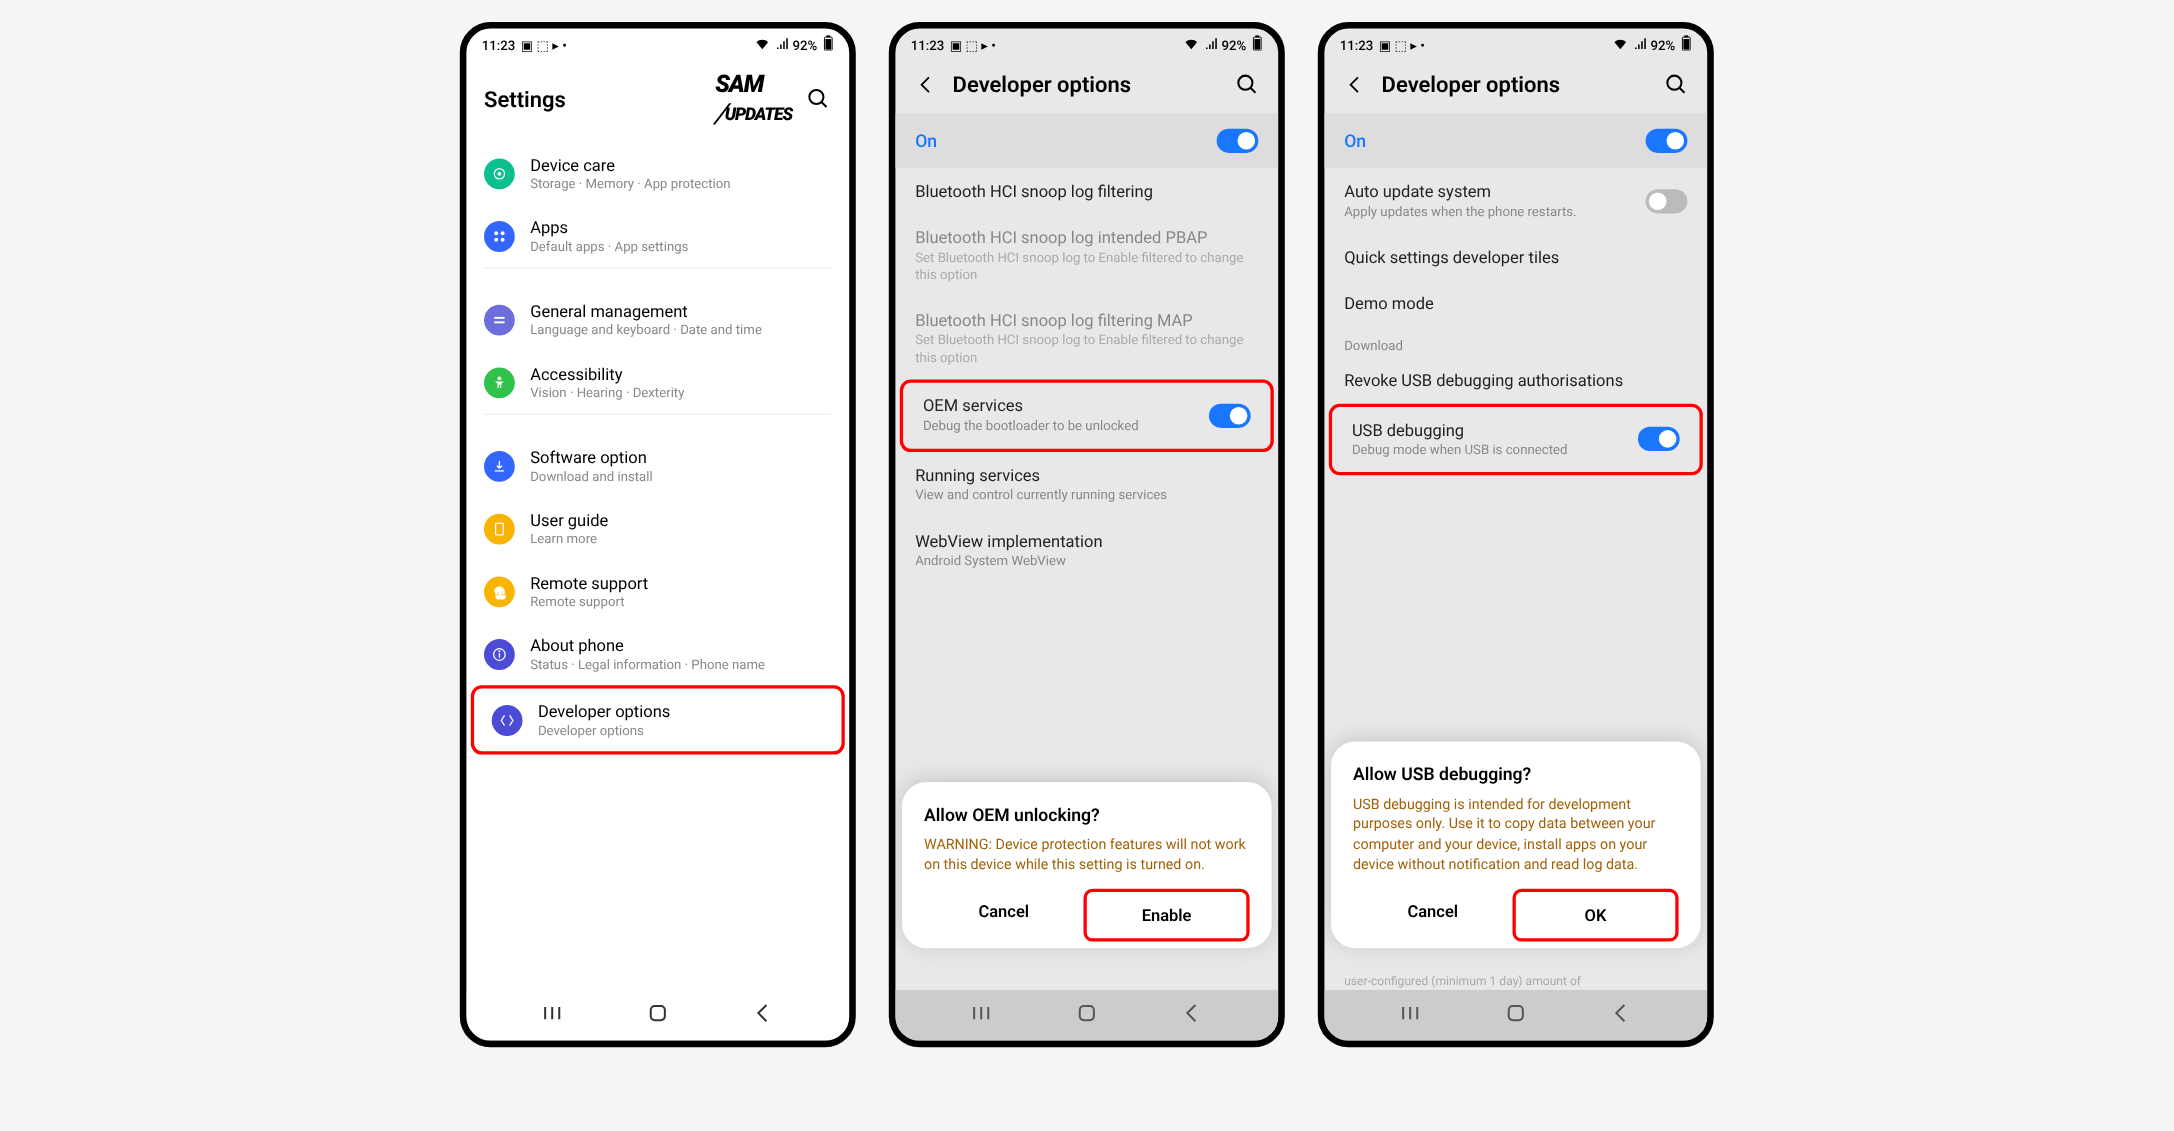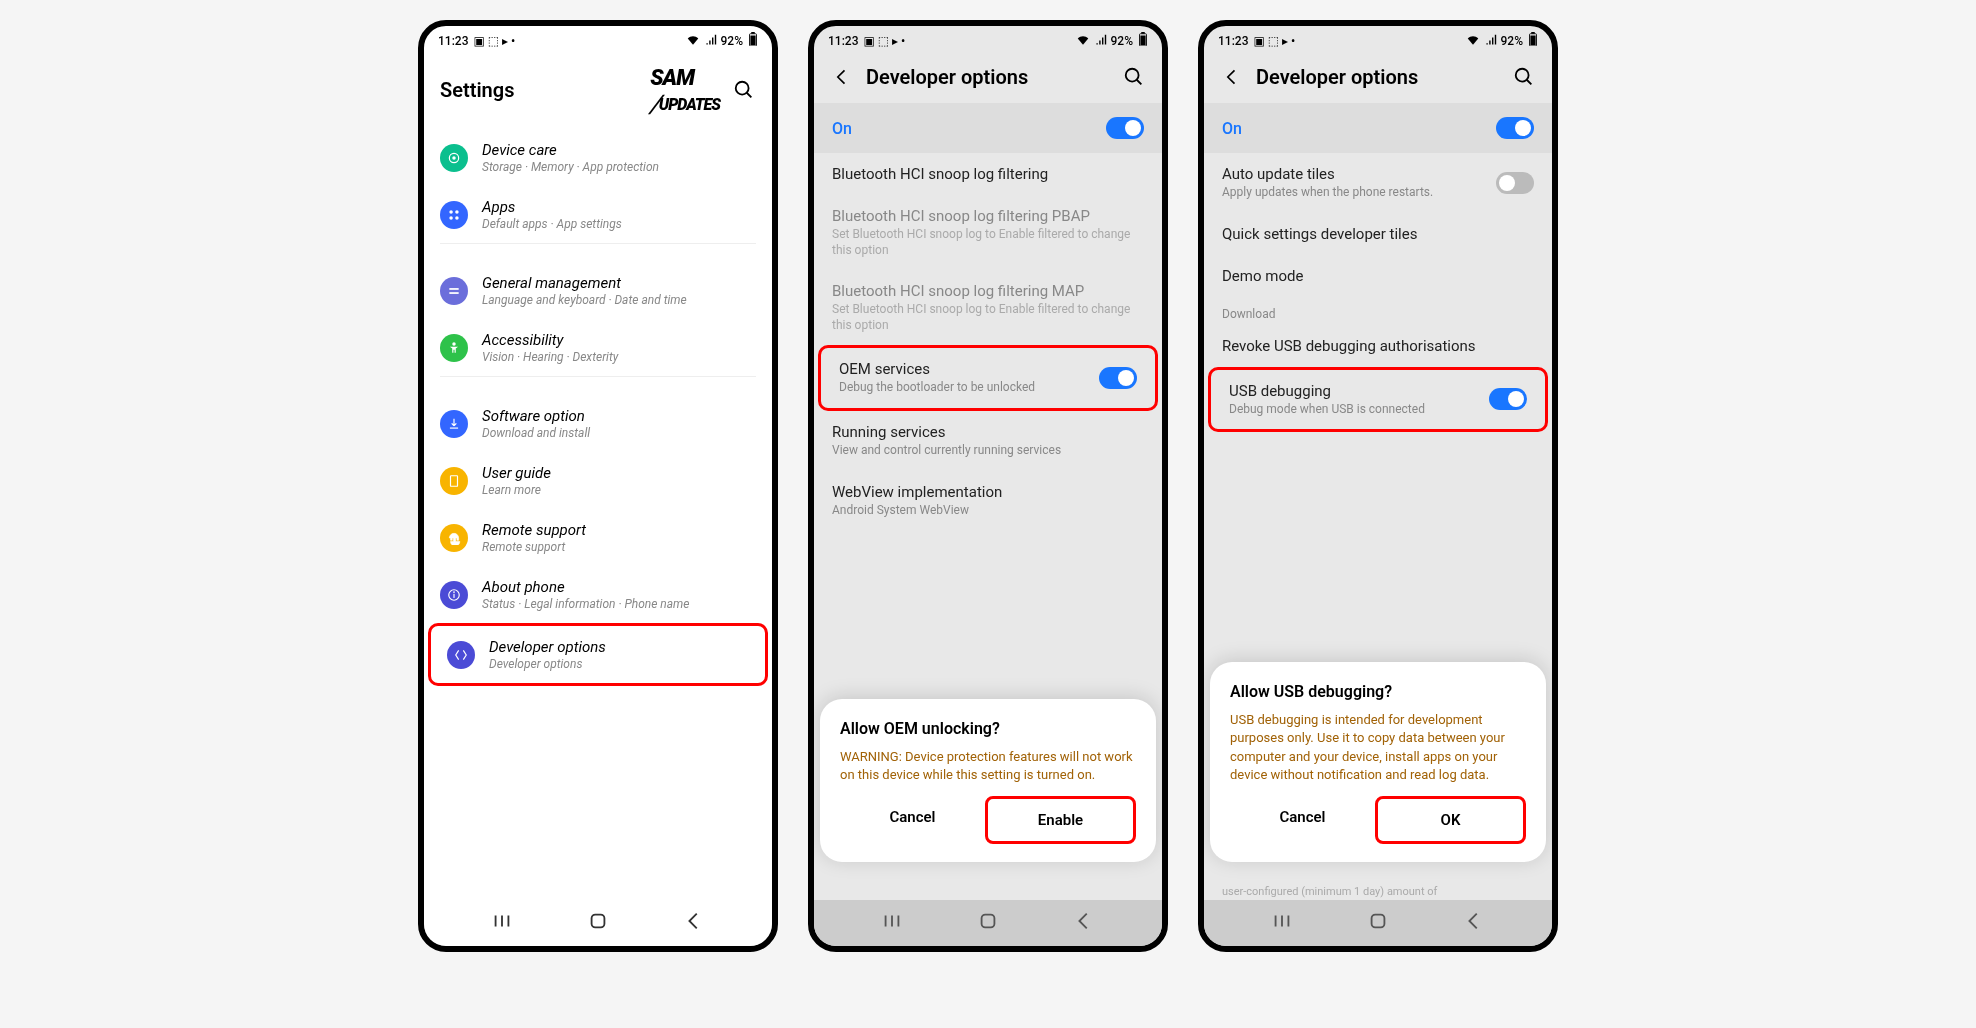--- a/index.html
+++ b/index.html
@@ -67,21 +67,21 @@
   }
   .setting-icon {
     width: 28px;
     height: 28px;
     border-radius: 50%;
     display: flex;
     align-items: center;
     justify-content: center;
     flex-shrink: 0;
   }
-  .setting-text { flex: 1; min-width: 0; font-style: italic; }
+  .setting-text { flex: 1; min-width: 0; }
   .setting-title { font-size: 15px; color: #000; }
   .setting-sub { font-size: 12px; color: #888; margin-top: 1px; }
   .divider { height: 1px; background: #eee; margin: 0 16px; }
   .spacer { height: 18px; }
   .highlight-red {
     border: 3px solid #ff0000;
     border-radius: 10px;
     margin: 0 4px;
   }
   .toggle-row {
@@ -132,21 +132,21 @@
     color: #888;
     padding: 10px 18px 4px;
   }
   .dialog {
     position: absolute;
     bottom: 38px;
     left: 6px;
     right: 6px;
     background: #fff;
     border-radius: 22px;
-    padding: 20px 20px 18px;
+    padding: 20px 20px 6px;
     box-shadow: 0 -2px 20px rgba(0,0,0,0.15);
   }
   .dialog-title { font-size: 16px; font-weight: 600; margin-bottom: 10px; }
   .dialog-body { font-size: 13px; color: #a16207; line-height: 1.4; margin-bottom: 12px; }
   .dialog-buttons {
     display: flex;
     border-top: 0;
   }
   .dialog-btn {
     flex: 1;
@@ -394,21 +394,21 @@
   <div class="toggle-row">
     <span class="label">On</span>
     <div class="toggle"></div>
   </div>
 
   <div class="content">
     <div class="list-item">
       <div class="list-title">Bluetooth HCI snoop log filtering</div>
     </div>
     <div class="list-item greyed">
-      <div class="list-title">Bluetooth HCI snoop log filtering PBAP</div>
+      <div class="list-title">Bluetooth HCI snoop log intended PBAP</div>
       <div class="list-sub">Set Bluetooth HCI snoop log to Enable filtered to change this option</div>
     </div>
     <div class="list-item greyed">
       <div class="list-title">Bluetooth HCI snoop log filtering MAP</div>
       <div class="list-sub">Set Bluetooth HCI snoop log to Enable filtered to change this option</div>
     </div>
     <div class="list-item flex highlight-red">
       <div class="list-text">
         <div class="list-title">OEM services</div>
         <div class="list-sub">Debug the bootloader to be unlocked</div>
@@ -485,21 +485,21 @@
   </div>
 
   <div class="toggle-row">
     <span class="label">On</span>
     <div class="toggle"></div>
   </div>
 
   <div class="content">
     <div class="list-item flex">
       <div class="list-text">
-        <div class="list-title">Auto update tiles</div>
+        <div class="list-title">Auto update system</div>
         <div class="list-sub">Apply updates when the phone restarts.</div>
       </div>
       <div class="toggle off"></div>
     </div>
     <div class="list-item">
       <div class="list-title">Quick settings developer tiles</div>
     </div>
     <div class="list-item">
       <div class="list-title">Demo mode</div>
     </div>

